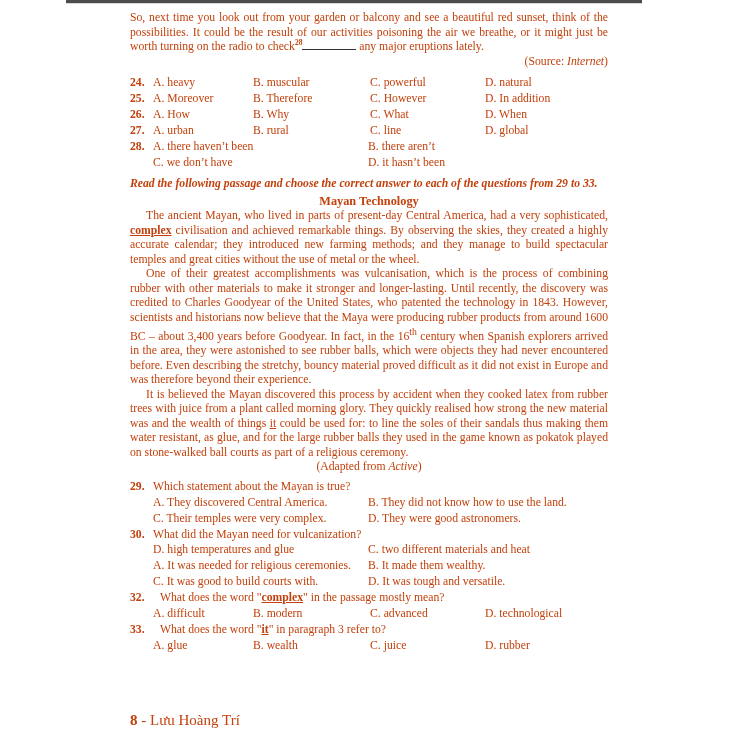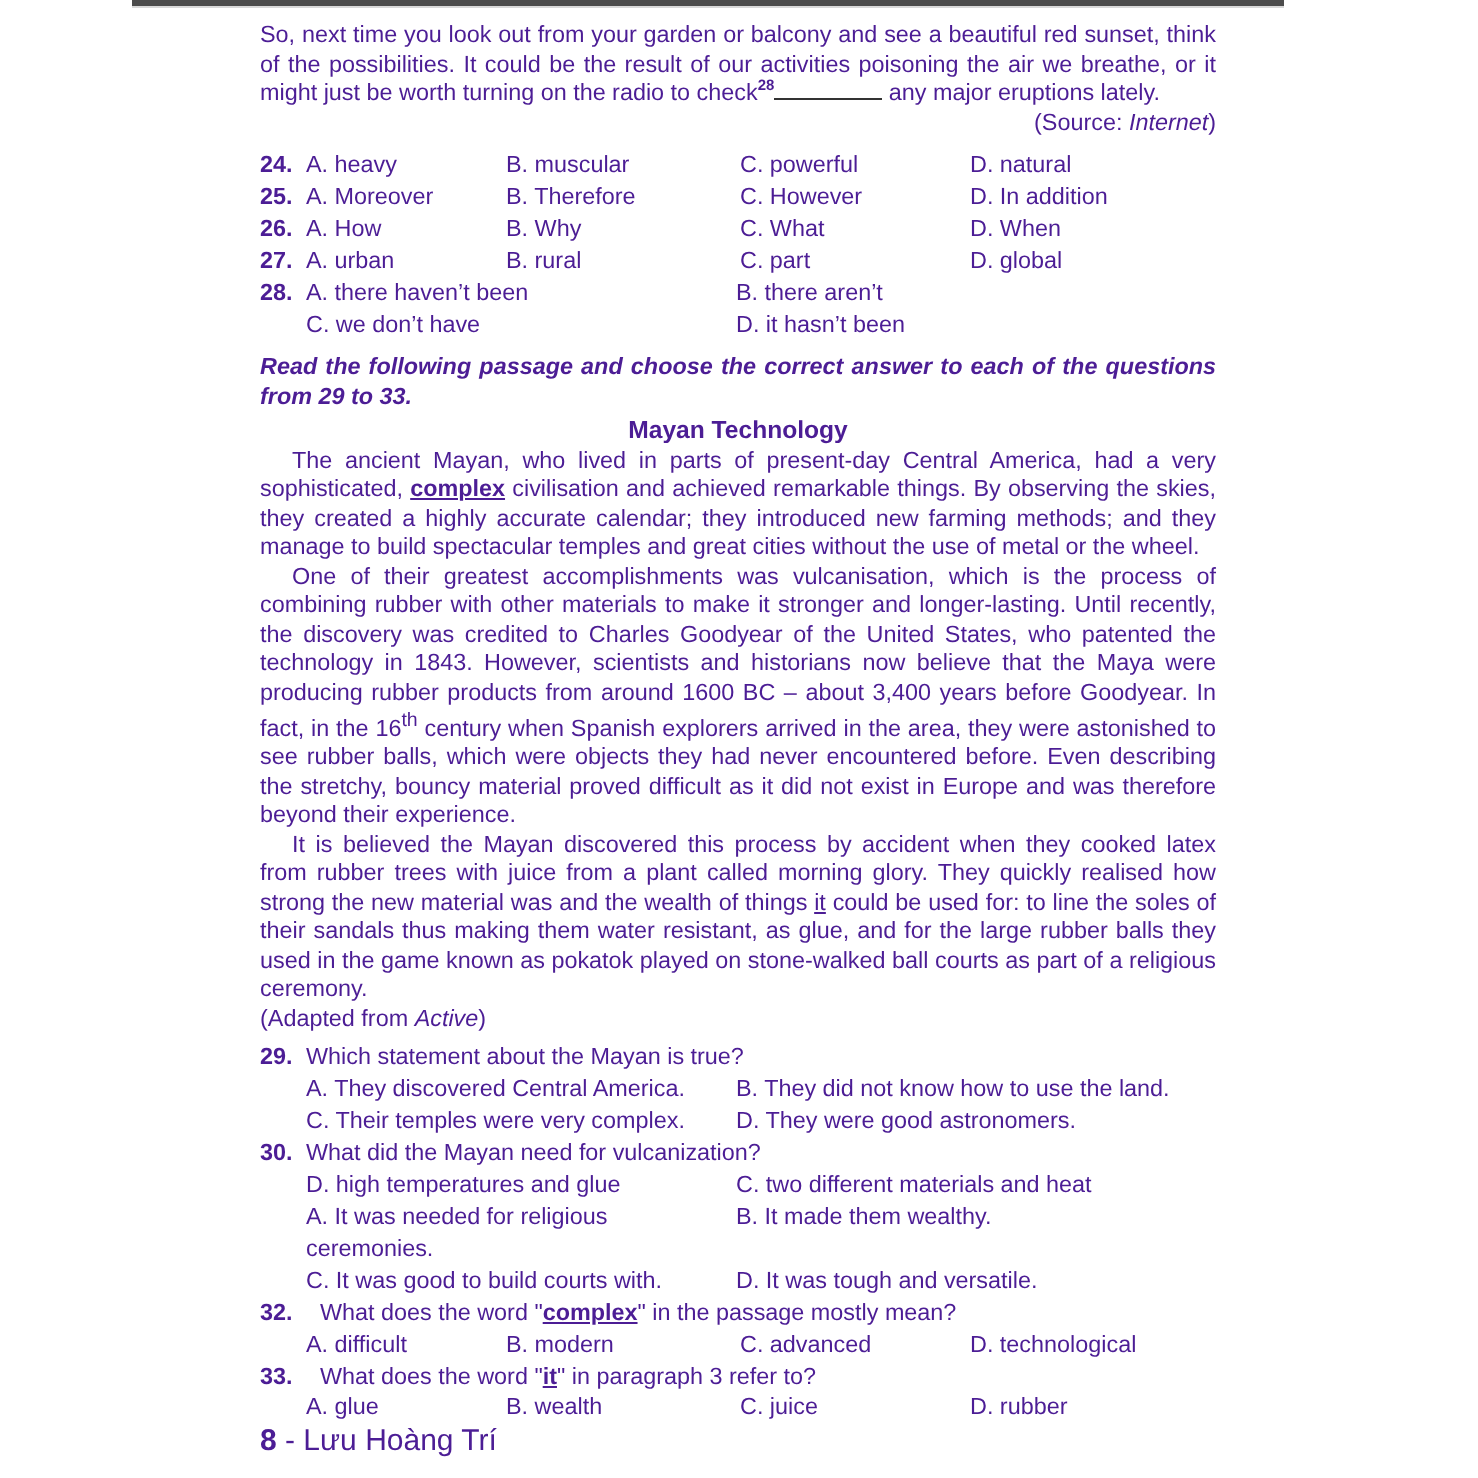--- a/index.html
+++ b/index.html
@@ -1,39 +1,39 @@
 <!DOCTYPE html>
 <html><head>
 <meta charset="utf-8">
 <style>
   html,body{margin:0;padding:0;background:#ffffff;}
   .page{
     position:relative;width:642px;height:739px;background:#ffffff;
-    font-family:Liberation Sans, sans-serif;
-    color:#4c1d95;overflow:hidden;
+    font-family:Liberation Serif, serif;
+    color:#c2410c;overflow:hidden;
   }
   .top-edge{position:absolute;top:0;left:66px;right:0;height:3px;background:#4c4c4c;box-shadow:0 1px 0 #d9d9d9;}
   .right-edge{position:absolute;top:0;bottom:0;left:672px;width:2px;background:#5a5a5a;}
   .content{position:absolute;left:130px;top:11px;width:478px;font-size:11.7px;line-height:14.5px;}
   .just{text-align:justify;}
   .intro{margin:0;}
   .blank{display:inline-block;width:54px;height:9px;border-bottom:1px solid #333;}
   .supnum{font-weight:bold;font-size:7.5px;vertical-align:super;line-height:0;}
   .src-line{text-align:right;margin:0 0 6px 0;}
   .ital{font-style:italic;}
   .kw{font-weight:bold;text-decoration:underline;}
   .uline{text-decoration:underline;}
   .mc{margin:4px 0 4px 0;}
   .row4{display:grid;grid-template-columns:23px 100px 117px 115px 1fr;line-height:16px;}
   .row2{display:grid;grid-template-columns:23px 215px 1fr;line-height:16px;}
   .qnum{font-weight:bold;}
   .instruction{font-weight:bold;font-style:italic;margin:6px 0 2px 0;}
   .passage-title{text-align:center;font-weight:bold;font-size:12.3px;margin:2px 0 1px 0;}
   .para{margin:0;text-indent:16px;}
-  .credit-line{text-align:left;margin:0 0 4px 0;}
+  .credit-line{text-align:center;margin:0 0 4px 0;}
   .q{line-height:15.7px;}
   .q-head{display:grid;grid-template-columns:23px 1fr;}
   .q-head.wide{grid-template-columns:30px 1fr;}
   .footer{position:absolute;left:130px;top:712px;font-size:15px;}
   .footer .pg{font-weight:bold;}
 </style>
 </head>
 <body>
 
 <div class="page">
@@ -65,21 +65,21 @@
         <span class="qnum">26.</span>
         <span>A. How</span>
         <span>B. Why</span>
         <span>C. What</span>
         <span>D. When</span>
       </div>
       <div class="row4">
         <span class="qnum">27.</span>
         <span>A. urban</span>
         <span>B. rural</span>
-        <span>C. part</span>
+        <span>C. line</span>
         <span>D. global</span>
       </div>
       <div class="row2">
         <span class="qnum">28.</span>
         <span>A. there haven’t been</span>
         <span>B. there aren’t</span>
       </div>
       <div class="row2">
         <span></span>
         <span>C. we don’t have</span>

